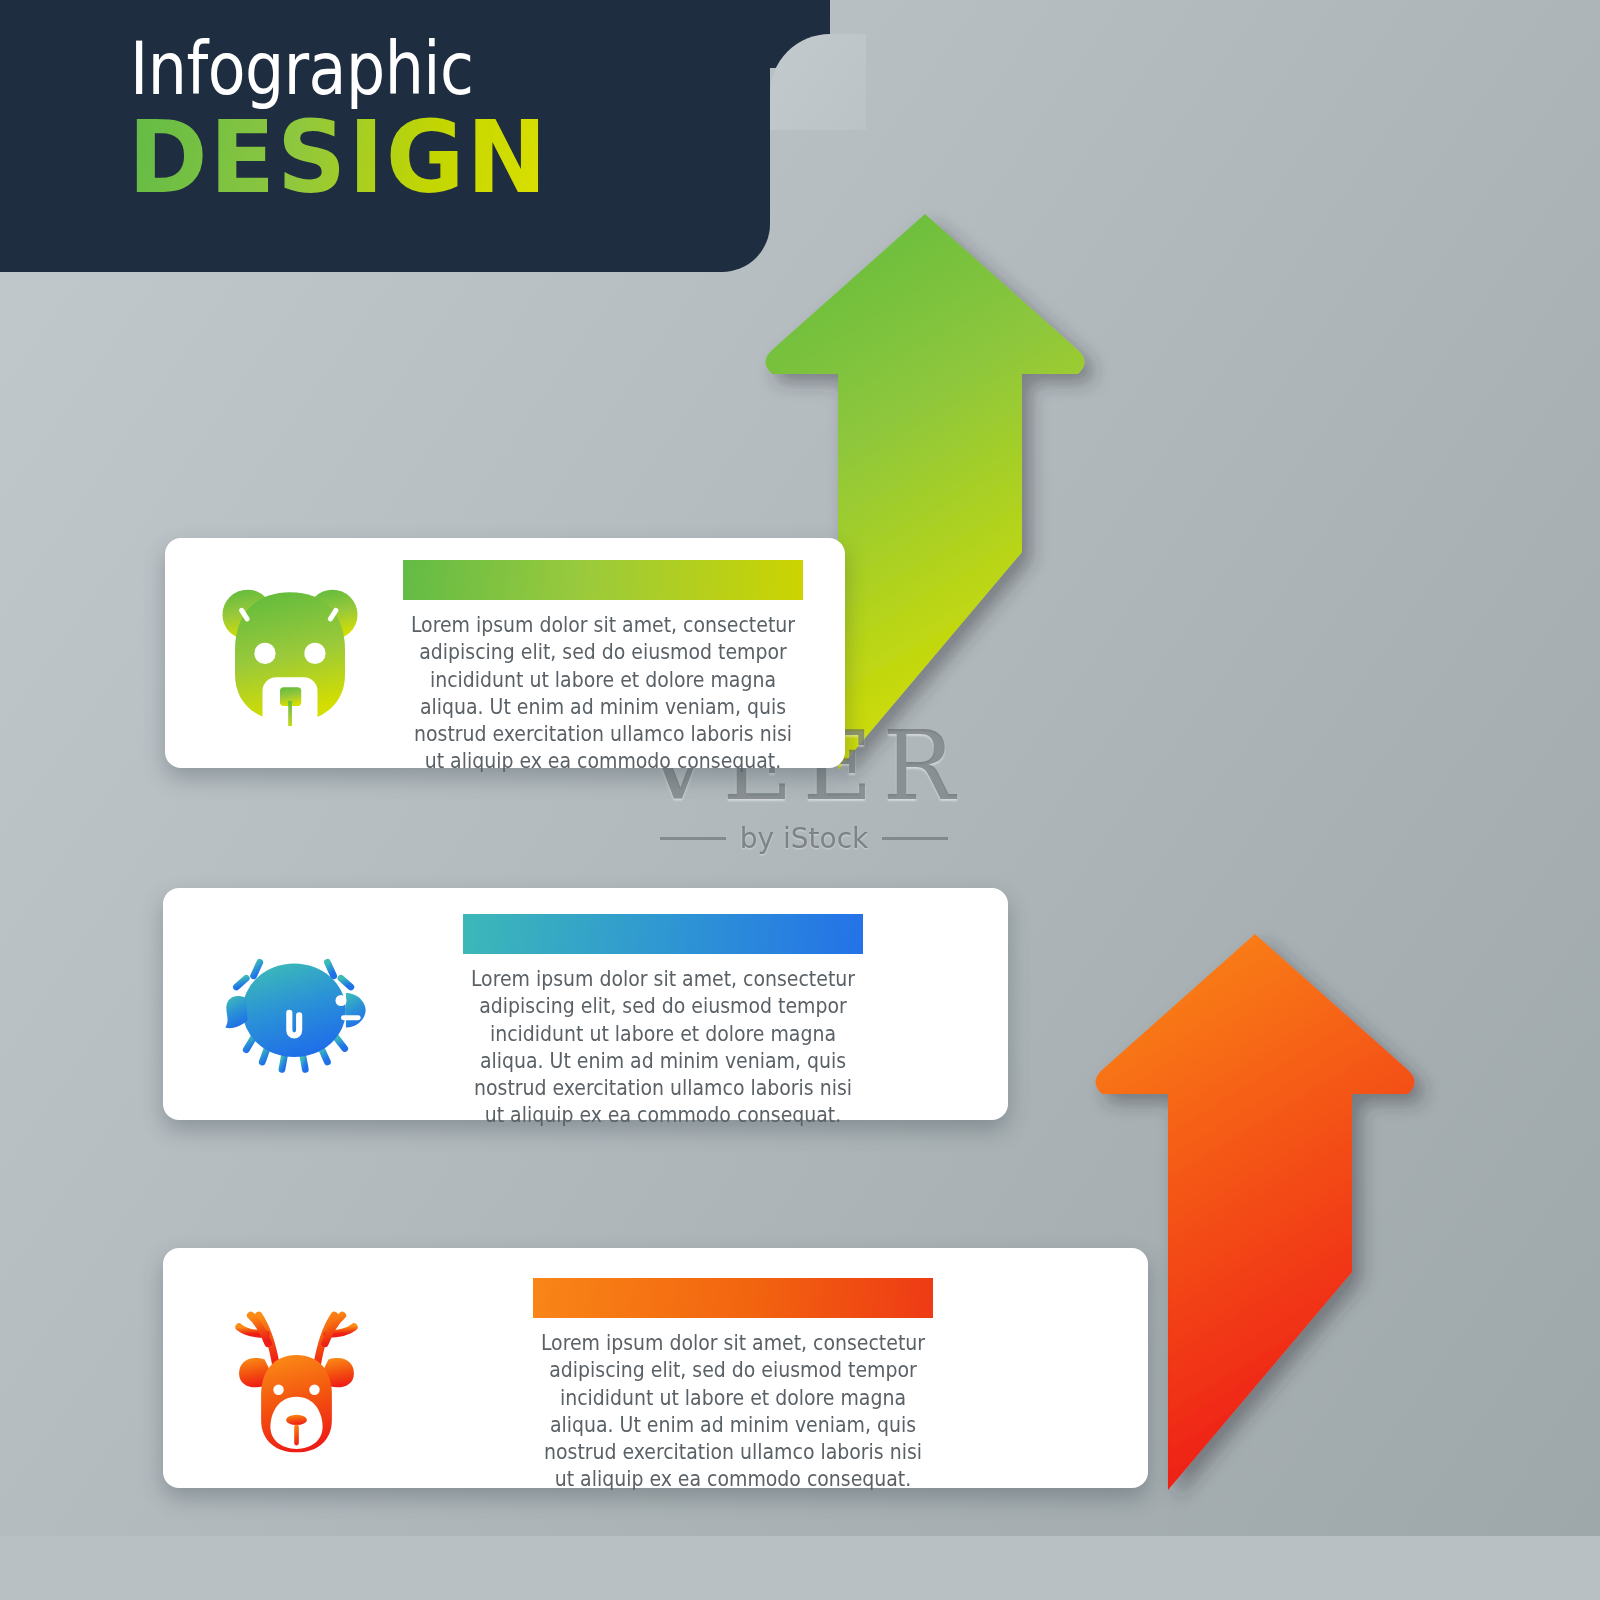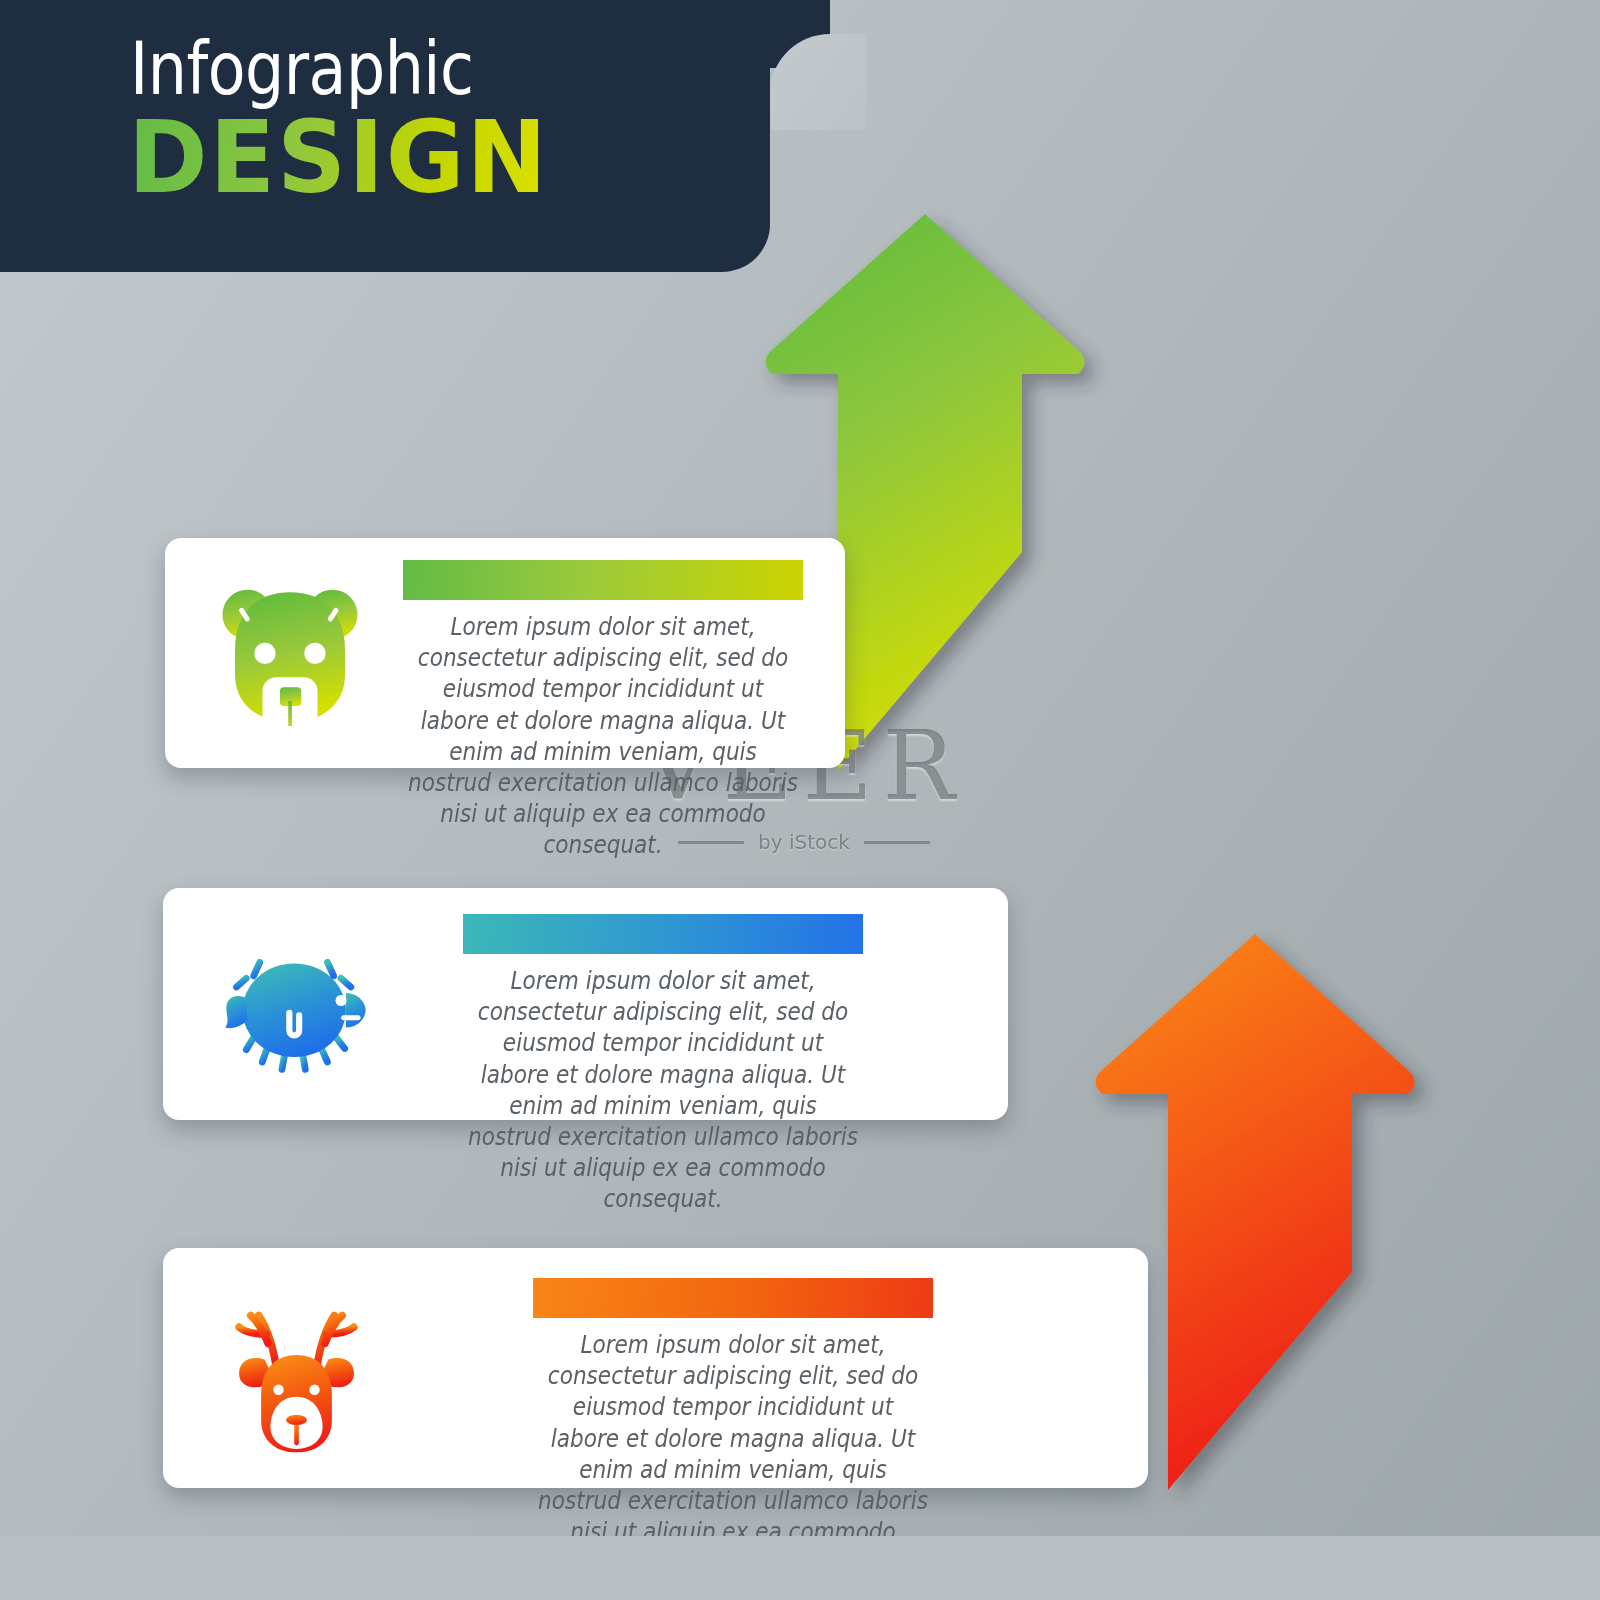--- a/index.html
+++ b/index.html
@@ -65,30 +65,30 @@
   #arrow-3 .num{left:105px;top:182px;}
 
   
   .card{
     position:absolute;background:#ffffff;border-radius:16px;
     box-shadow:0 10px 22px rgba(40,55,65,0.30);
   }
   .card-icon{
     position:absolute;display:flex;align-items:center;justify-content:center;
   }
-  .card-text{position:absolute;font-style:italic;}
+  .card-text{position:absolute;}
   .card-title{
     font-family:"DejaVu Sans Condensed","Liberation Sans", sans-serif;
     font-size:40px;font-weight:bold;line-height:1;margin:0 0 12px 0;
     text-align:center;
     -webkit-background-clip:text;background-clip:text;color:transparent;
   }
   .card-body{
     font-family:"DejaVu Sans Condensed","Liberation Sans", sans-serif;
-    font-size:24px;line-height:1.30;color:#5a6166;text-align:center;margin:4px;
+    font-size:21px;line-height:1.30;color:#5a6166;text-align:center;margin:4px;
   }
   .t-green{background:linear-gradient(95deg,#62bb46 0%,#9aca3c 45%,#ccd400 100%);}
   .t-blue {background:linear-gradient(95deg,#3cb8b8 0%,#2e94d4 55%,#2472e8 100%);}
   .t-orange{background:linear-gradient(95deg,#f98517 0%,#f2640f 55%,#ee3a15 100%);}
 
   #card-1{left:165px;top:538px;width:680px;height:230px;}
   #card-1 .card-icon{left:40px;top:38px;width:170px;height:155px;}
   #card-1 .card-text{left:238px;top:22px;width:400px;}
 
   #card-2{left:163px;top:888px;width:845px;height:232px;}
@@ -106,24 +106,24 @@
   }
   .wm-main{
     position:absolute;left:0;top:0;width:400px;text-align:center;
     font-family:"DejaVu Serif","Liberation Serif", serif;
     font-size:96px;font-weight:400;letter-spacing:10px;
     color:rgba(92,100,104,0.62);
     text-shadow:0 2px 2px rgba(255,255,255,0.45);
     line-height:1;
   }
   .wm-sub{
-    position:absolute;left:0;top:112px;width:400px;
+    position:absolute;left:0;top:104px;width:400px;
     display:flex;align-items:center;justify-content:center;gap:14px;
     font-family:"DejaVu Sans","Liberation Sans", sans-serif;
-    font-size:20px;color:rgba(92,100,104,0.70);
+    font-size:28px;color:rgba(92,100,104,0.70);
     text-shadow:0 1px 2px rgba(255,255,255,0.45);
   }
   .wm-rule{display:block;width:66px;height:3px;background:rgba(92,100,104,0.55);}
 </style>
 </head>
 <body>
 
 <div id="stage">
 
   <div class="header-panel">

